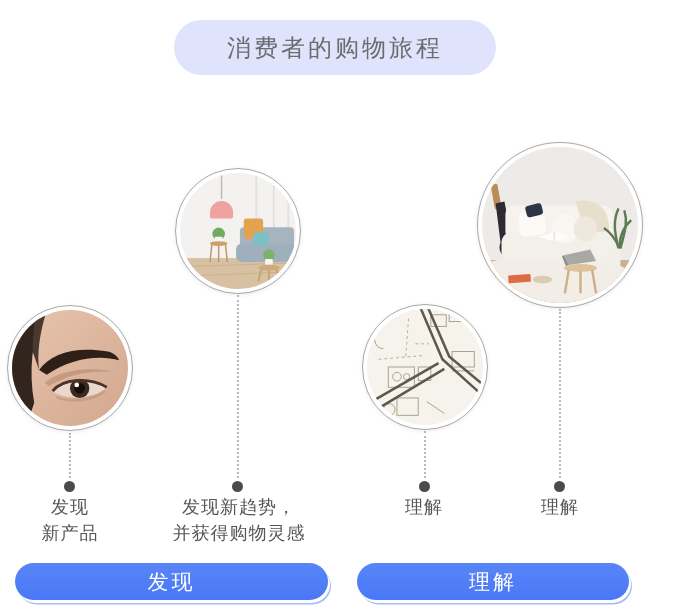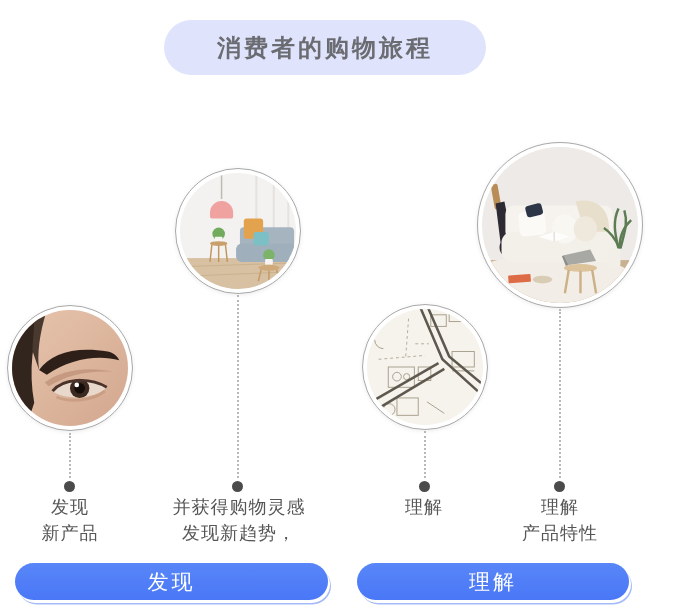--- a/index.html
+++ b/index.html
@@ -5,24 +5,24 @@
   html,body{margin:0;padding:0;background:#ffffff;}
   .canvas{
     position:relative;
     width:690px;height:610px;
     background:#ffffff;
     overflow:hidden;
     font-family:"Liberation Sans","DejaVu Sans",sans-serif;
   }
   
   .title-pill{
-    position:absolute;left:164px;top:20px;width:322px;height:55px;
+    position:absolute;left:174px;top:20px;width:322px;height:55px;
     background:#dfe4fc;border-radius:28px;
     display:flex;align-items:center;justify-content:center;
-    color:#6b6c71;font-size:24px;font-weight:700;letter-spacing:3px;
+    color:#6b6c71;font-size:24px;font-weight:400;letter-spacing:3px;
   }
   
   .photo-circle{
     position:absolute;border-radius:50%;
     background:#ffffff;border:1px solid #a9a9a9;
     padding:4px;box-sizing:border-box;
     box-shadow:0 1px 4px rgba(0,0,0,0.08);
   }
   .photo-circle .photo{
     width:100%;height:100%;border-radius:50%;overflow:hidden;display:block;
@@ -194,29 +194,28 @@
   <div class="dot dot-1"></div>
   <div class="dot dot-2"></div>
   <div class="dot dot-3"></div>
   <div class="dot dot-4"></div>
 
   <div class="stage-label label-1">
     <div>发现</div>
     <div>新产品</div>
   </div>
   <div class="stage-label label-2">
+    <div>发现新趋势，</div>
     <div>并获得购物灵感</div>
-    <div>发现新趋势，</div>
   </div>
   <div class="stage-label label-3">
     <div>理解</div>
   </div>
   <div class="stage-label label-4">
     <div>理解</div>
-    <div>产品特性</div>
   </div>
 
   <button class="phase-button phase-discover">
     <span>发现</span>
   </button>
   <button class="phase-button phase-understand">
     <span>理解</span>
   </button>
 
 </div>

